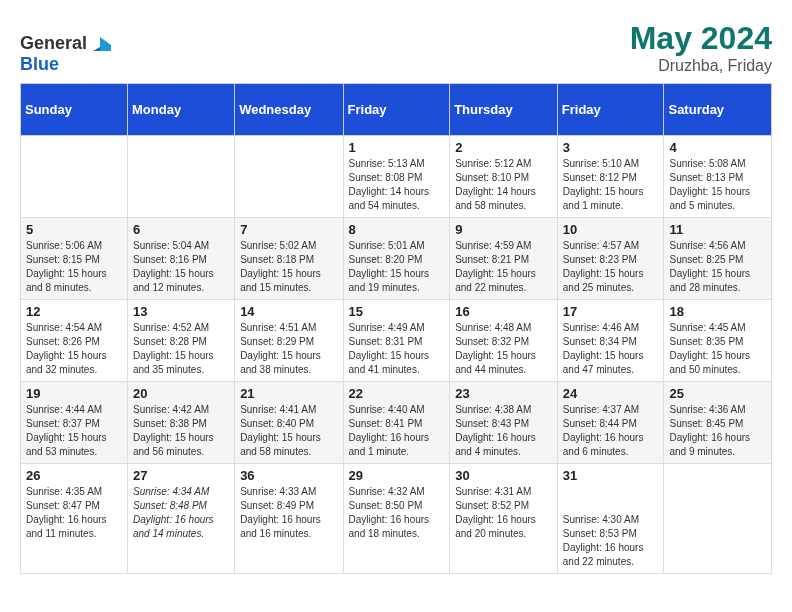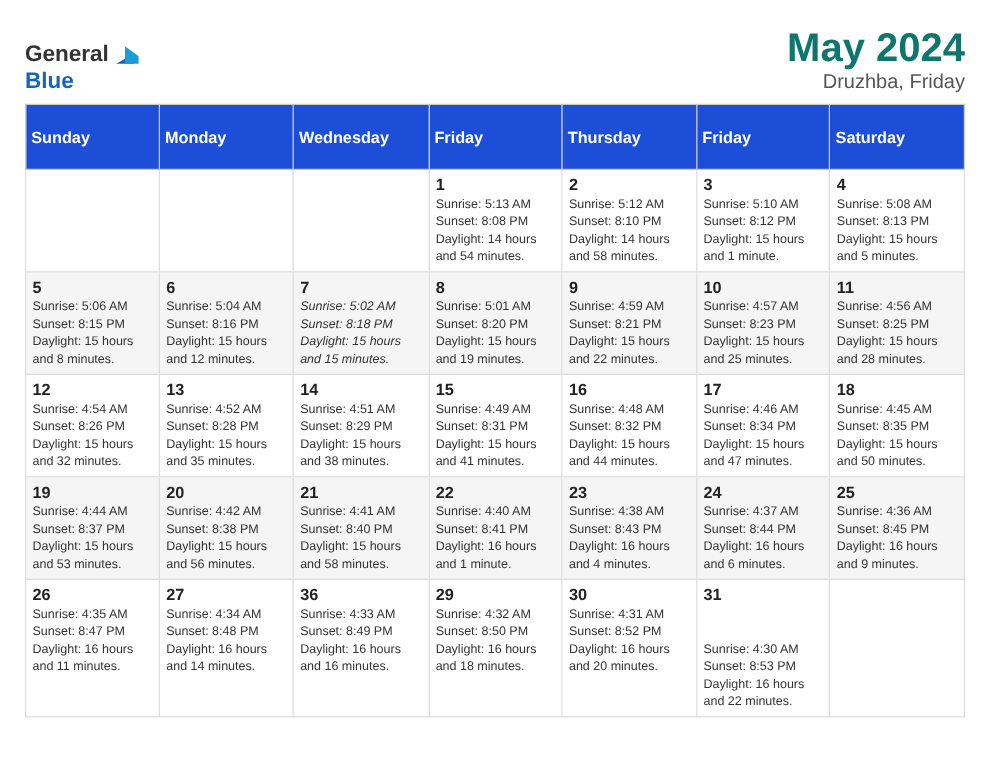--- a/index.html
+++ b/index.html
@@ -171,21 +171,21 @@
 Daylight: 15 hours and 8 minutes.</div>
         </td>
         <td>
           <div class="day-number">6</div>
           <div class="day-info" style="white-space: pre-line;">Sunrise: 5:04 AM
 Sunset: 8:16 PM
 Daylight: 15 hours and 12 minutes.</div>
         </td>
         <td>
           <div class="day-number">7</div>
-          <div class="day-info" style="white-space: pre-line; font-style: italic;">Sunrise: 5:02 AM
+          <div class="day-info" style="white-space: pre-line;">Sunrise: 5:02 AM
 Sunset: 8:18 PM
 Daylight: 15 hours and 15 minutes.</div>
         </td>
         <td>
           <div class="day-number">8</div>
           <div class="day-info" style="white-space: pre-line;">Sunrise: 5:01 AM
 Sunset: 8:20 PM
 Daylight: 15 hours and 19 minutes.</div>
         </td>
         <td>
@@ -297,21 +297,21 @@
       </tr>
       <tr>
         <td>
           <div class="day-number">26</div>
           <div class="day-info" style="white-space: pre-line;">Sunrise: 4:35 AM
 Sunset: 8:47 PM
 Daylight: 16 hours and 11 minutes.</div>
         </td>
         <td>
           <div class="day-number">27</div>
-          <div class="day-info" style="white-space: pre-line;">Sunrise: 4:34 AM
+          <div class="day-info" style="white-space: pre-line; font-style: italic;">Sunrise: 4:34 AM
 Sunset: 8:48 PM
 Daylight: 16 hours and 14 minutes.</div>
         </td>
         <td>
           <div class="day-number">36</div>
           <div class="day-info" style="white-space: pre-line;">Sunrise: 4:33 AM
 Sunset: 8:49 PM
 Daylight: 16 hours and 16 minutes.</div>
         </td>
         <td>

